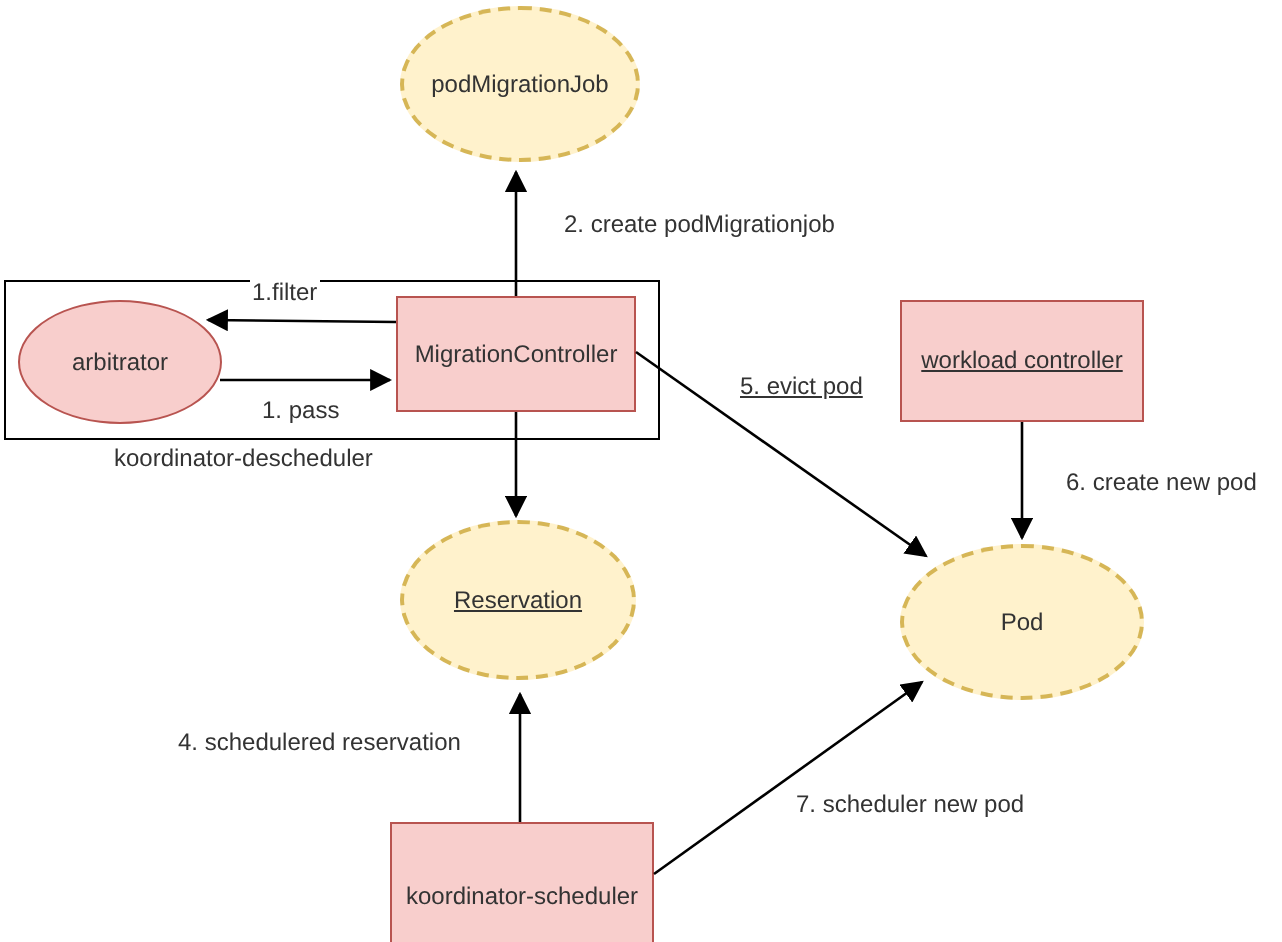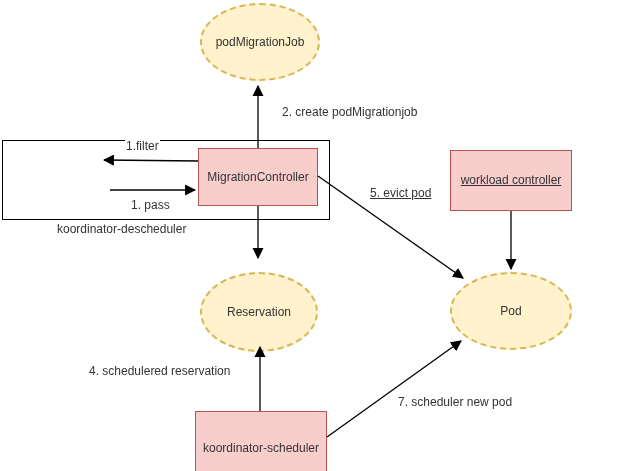--- a/index.html
+++ b/index.html
@@ -72,30 +72,33 @@
 
 <div class="canvas">
 
   <div class="group-box" style="left:2px; top:140px; width:328px; height:80px;"></div>
   <div class="lbl" style="left:56px; top:222px;">koordinator-descheduler</div>
 
   <div class="node ellipse-yellow" style="left:200px; top:3px; width:120px; height:78px;">
     <span>podMigrationJob</span>
   </div>
 
+  <div class="node ellipse-pink" style="left:9px; top:150px; width:102px; height:62px;">
+    <span>arbitrator</span>
+  </div>
 
   <div class="node rect-pink" style="left:198px; top:148px; width:120px; height:58px;">
     <span>MigrationController</span>
   </div>
 
   <div class="node rect-pink" style="left:450px; top:150px; width:122px; height:61px;text-decoration:underline;">
     <span>workload controller</span>
   </div>
 
-  <div class="node ellipse-yellow" style="left:200px; top:272px; width:118px; height:80px;">
+  <div class="node ellipse-yellow" style="left:200px; top:260px; width:118px; height:80px;text-decoration:underline;">
     <span>Reservation</span>
   </div>
 
   <div class="node ellipse-yellow" style="left:450px; top:272px; width:122px; height:78px;align-items:center;">
     <span>Pod</span>
   </div>
 
   <div class="node rect-pink" style="left:195px; top:411px; width:132px; height:74px;">
     <span>koordinator-scheduler</span>
   </div>
@@ -113,16 +116,17 @@
     <line x1="318" y1="176" x2="463" y2="278" stroke="currentColor" stroke-width="1.3" marker-end="url(#arrowhead)"></line>
     <line x1="511" y1="211" x2="511" y2="269" stroke="currentColor" stroke-width="1.3" marker-end="url(#arrowhead)"></line>
     <line x1="260" y1="411" x2="260" y2="347" stroke="currentColor" stroke-width="1.3" marker-end="url(#arrowhead)"></line>
     <line x1="327" y1="437" x2="461" y2="341" stroke="currentColor" stroke-width="1.3" marker-end="url(#arrowhead)"></line>
   </svg>
 
   <div class="lbl" style="left:281px; top:105px;">2. create podMigrationjob</div>
   <div class="lbl" style="left:125px; top:139px;">1.filter</div>
   <div class="lbl" style="left:130px; top:198px;">1. pass</div>
   <div class="lbl" style="left:369px; top:186px;text-decoration:underline;">5. evict pod</div>
+  <div class="lbl" style="left:532px; top:234px;">6. create new pod</div>
   <div class="lbl" style="left:88px; top:364px;">4. schedulered reservation</div>
   <div class="lbl" style="left:397px; top:395px;">7. scheduler new pod</div>
 
 </div>
 
 </body></html>

